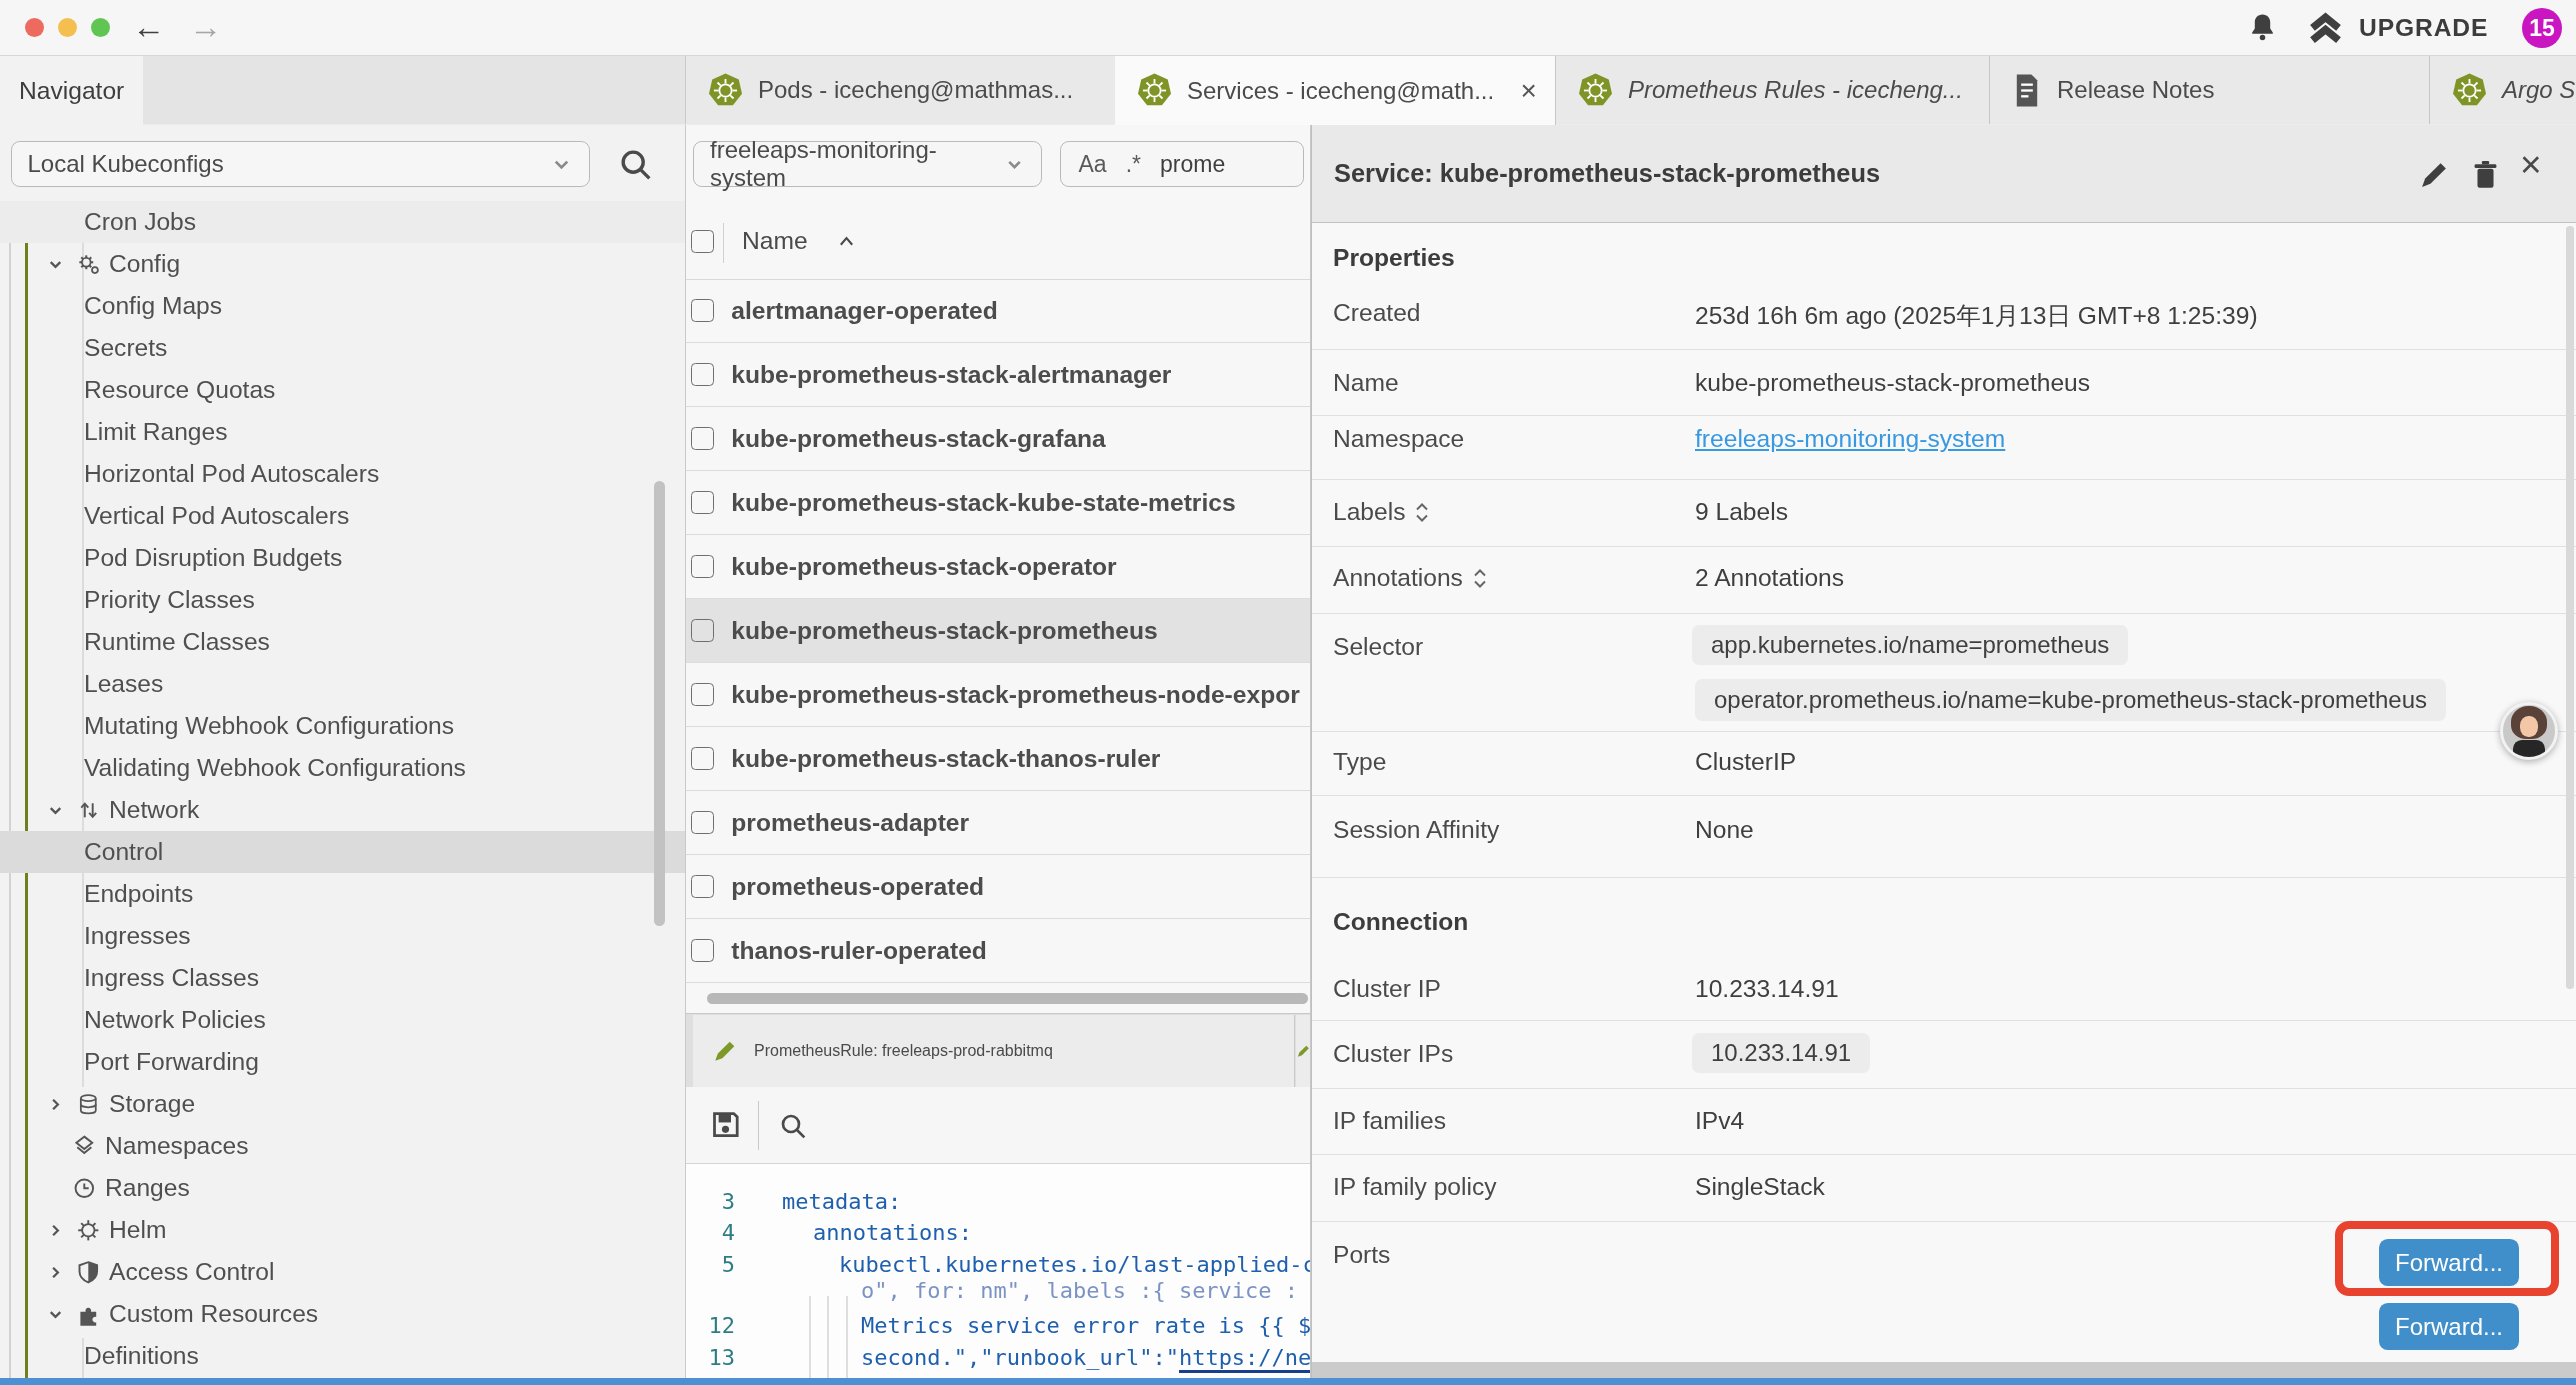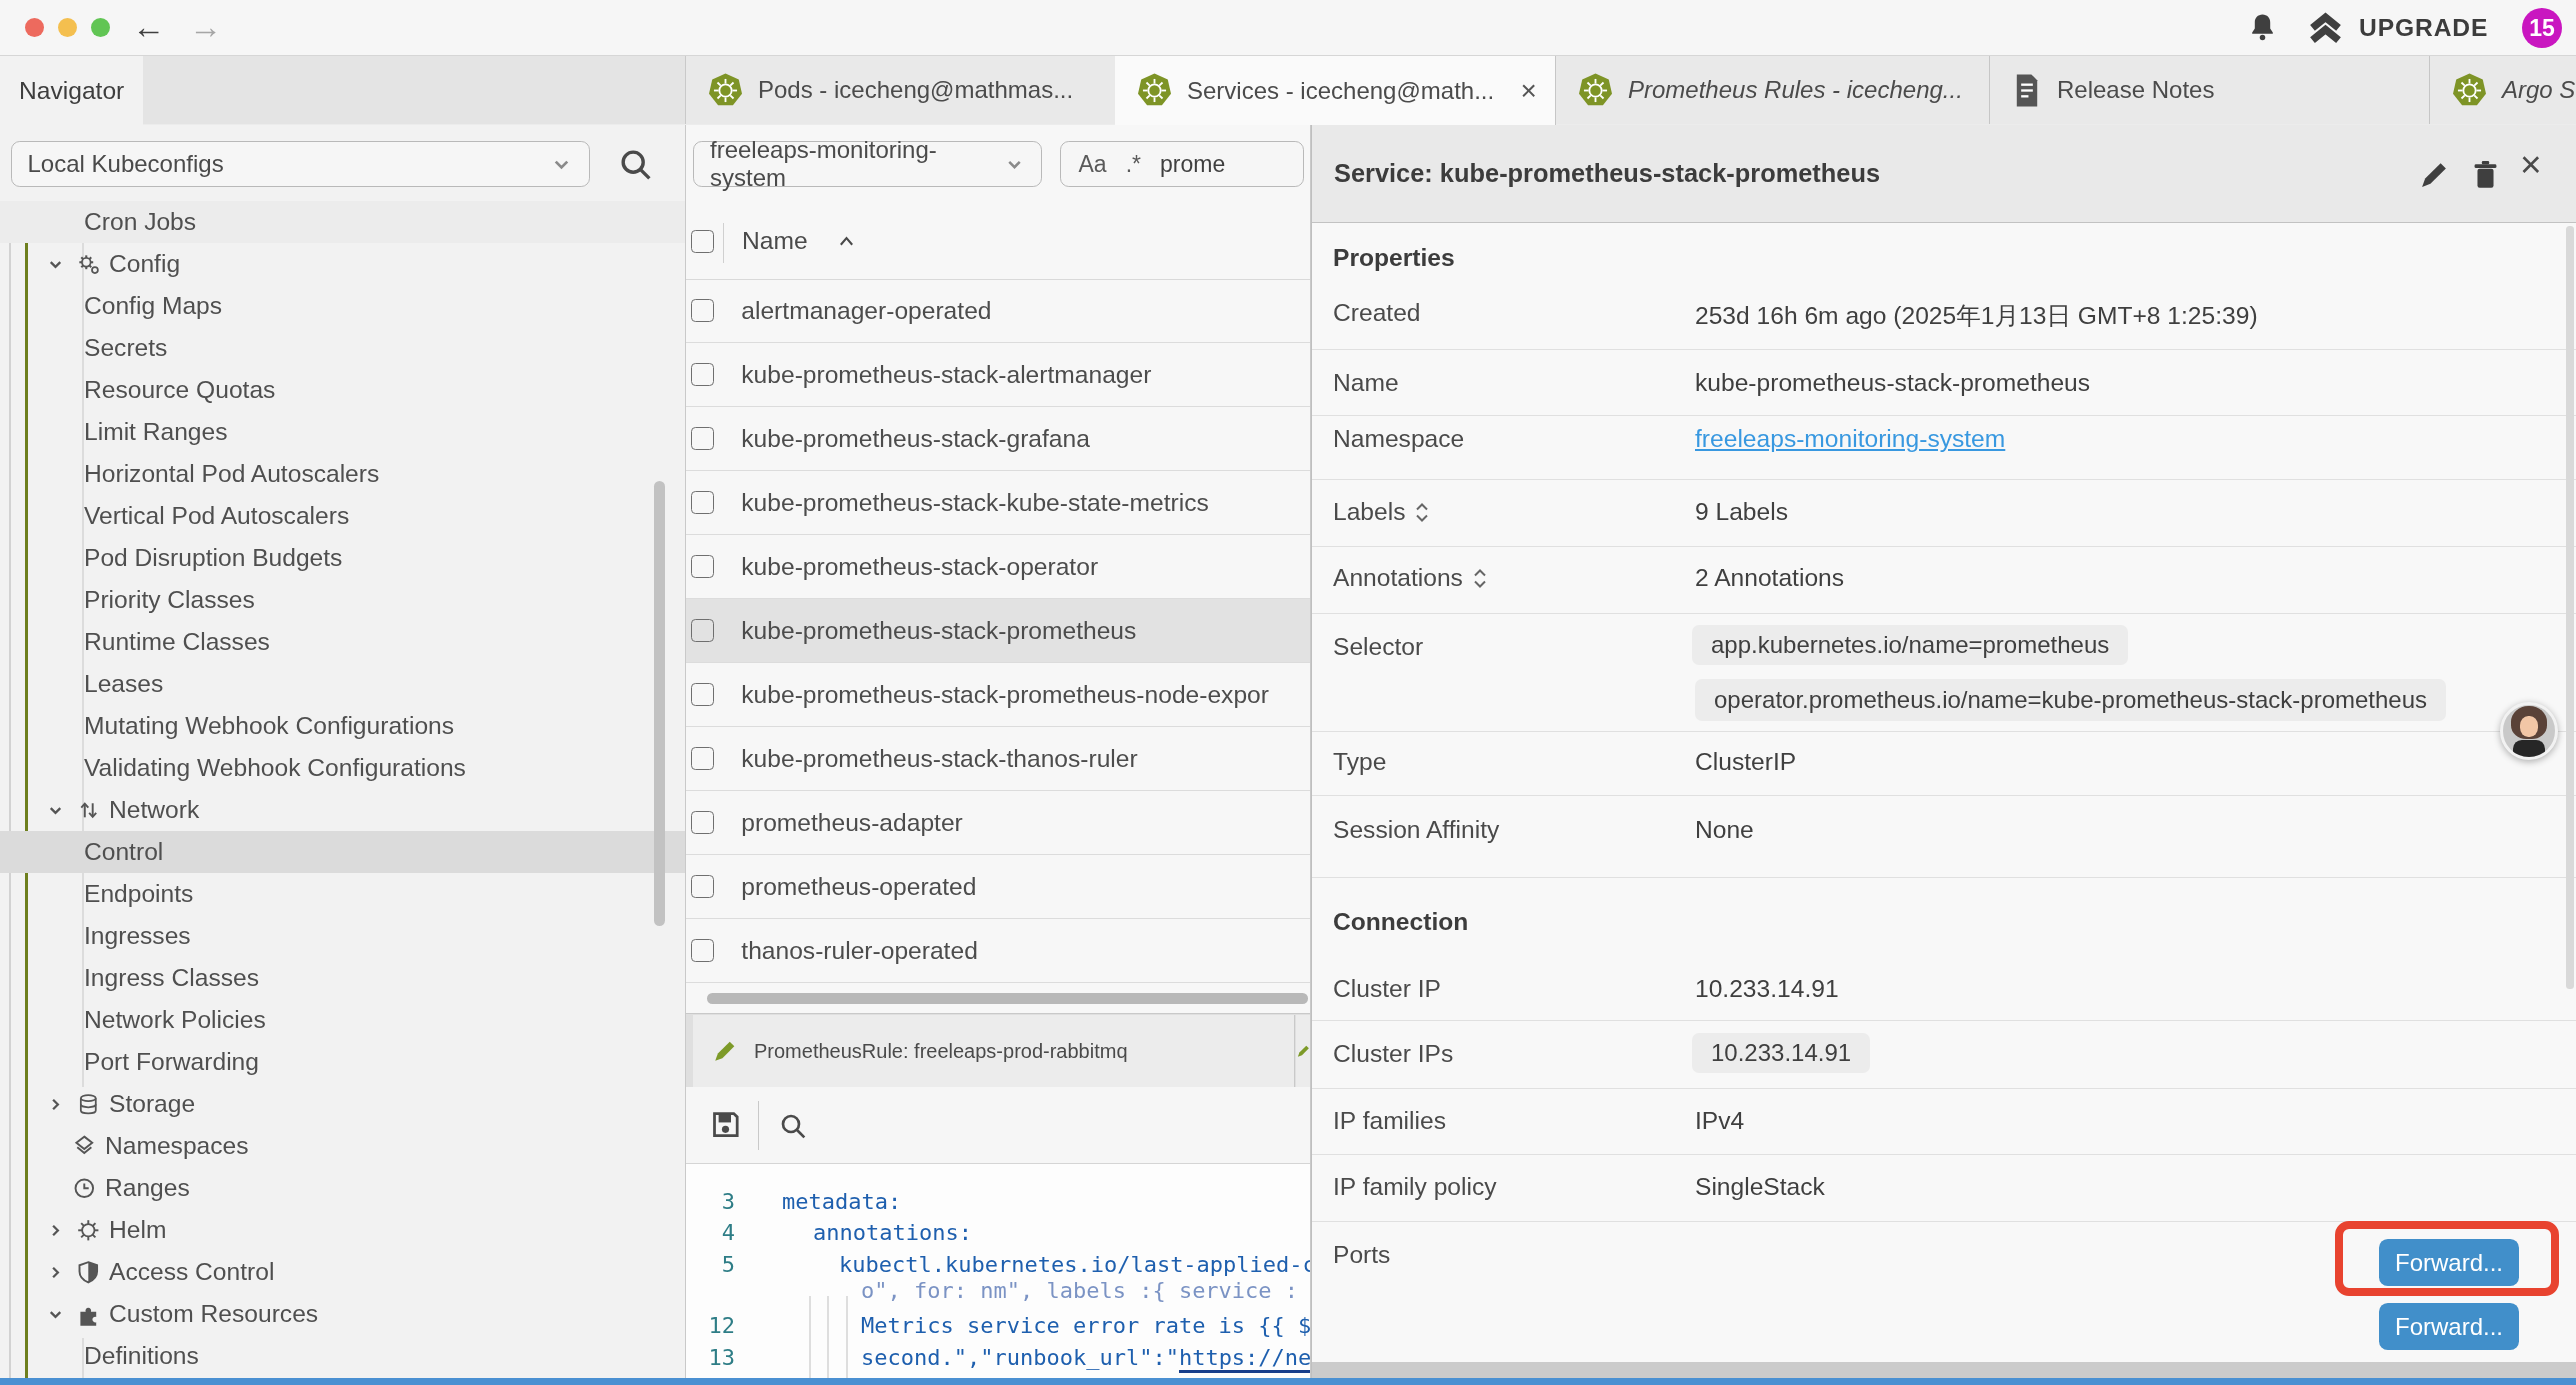--- a/index.html
+++ b/index.html
@@ -42,28 +42,28 @@
   .scrollthumb { position:absolute; background:#c2c2c2; border-radius:6.1px; }
 
   
   .list-panel { position:absolute; left:686px; top:125px; width:625px; height:888px; background:#f7f7f7; border-right:0.9px solid #c9c9c9; overflow:hidden; }
   .searchbox { position:absolute; left:374px; top:16px; width:244px; height:46px; background:#f6f6f6; border:0.9px solid #b9b9b9; border-radius:8.8px; display:flex; align-items:center; gap:19px; padding:0 17.5px; font-size:23px; color:#5a5a5a; }
   .lheader { position:absolute; left:0; top:80px; width:625px; height:75px; border-bottom:0.9px solid #d9d9d9; }
   .checkbox { width:23px; height:23px; border:1.8px solid #6f6f6f; border-radius:4.4px; background:transparent; }
   .lrows { position:absolute; left:0; top:154px; width:625px; }
   .lrow { height:64px; border-bottom:0.9px solid #dcdcdc; display:flex; align-items:center; font-size:24.6px; color:#4c4c4c; white-space:nowrap; overflow:hidden; }
   .lrow .checkbox { margin-left:5.3px; }
-  .lrow .rname { margin-left:27px; }
+  .lrow .rname { margin-left:17px;font-weight:bold; }
   .lrow.selected { background:#e2e2e2; }
   .hscroll { position:absolute; left:21px; top:868px; width:601px; height:11.4px; background:#b8b8b8; border-radius:5.3px; }
 
   
   .drawer { position:absolute; left:686px; top:1013px; width:625px; height:373px; background:#fcfcfc; border-right:0.9px solid #c9c9c9; overflow:hidden; }
   .drawer-tabs { position:absolute; left:0; top:0; width:625px; height:74px; background:#dfdfdf; border-top:0.9px solid #c9c9c9; }
-  .dtab { position:absolute; left:7px; top:0.9px; width:602px; height:73px; background:#ececec; border-right:0.9px solid #c9c9c9; display:flex; align-items:center; padding-left:19px; gap:16px; font-size:20px; color:#4a4a4a; white-space:nowrap; overflow:hidden; }
+  .dtab { position:absolute; left:7px; top:0.9px; width:602px; height:73px; background:#ececec; border-right:0.9px solid #c9c9c9; display:flex; align-items:center; padding-left:19px; gap:16px; font-size:16px; color:#4a4a4a; white-space:nowrap; overflow:hidden; }
   .dtab2 { position:absolute; left:610px; top:0.9px; width:15px; height:73px; background:#ececec; overflow:hidden; display:flex; align-items:center; }
   .dtoolbar { position:absolute; left:0; top:74px; width:625px; height:77px; background:#f6f6f6; border-bottom:0.9px solid #d5d5d5; }
   .editor { position:absolute; left:0; top:151px; width:625px; height:222px; background:#fdfdfd; font-family:"DejaVu Sans Mono", monospace; font-size:22px; }
   .eline { position:absolute; white-space:nowrap; color:#1e5fae; }
   .enum { position:absolute; width:49px; text-align:right; color:#2e7d86; }
   .iguide { position:absolute; width:1.8px; background:#dedede; }
   .elink { border-bottom:3.5px solid #173f8c; }
 
   
   .details { position:absolute; left:1311px; top:125px; width:1265px; height:1261px; background:#f8f8f8; border-left:0.9px solid #bfbfbf; overflow:hidden; }

